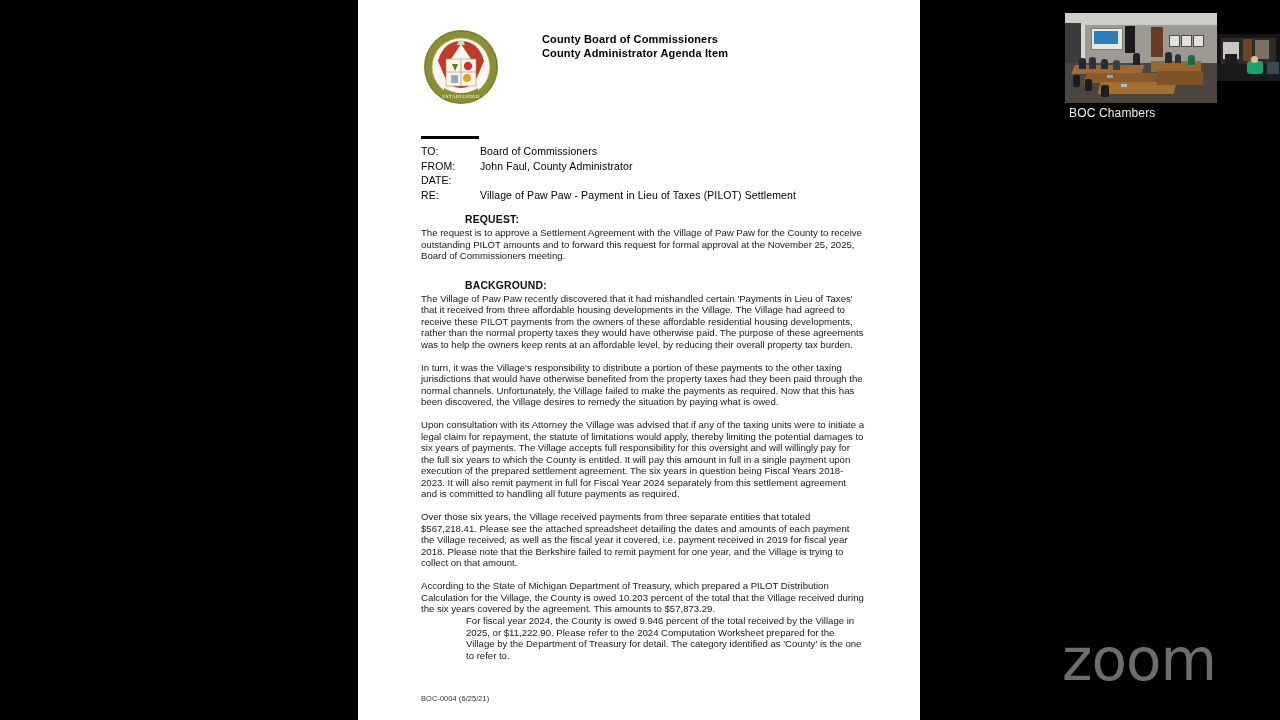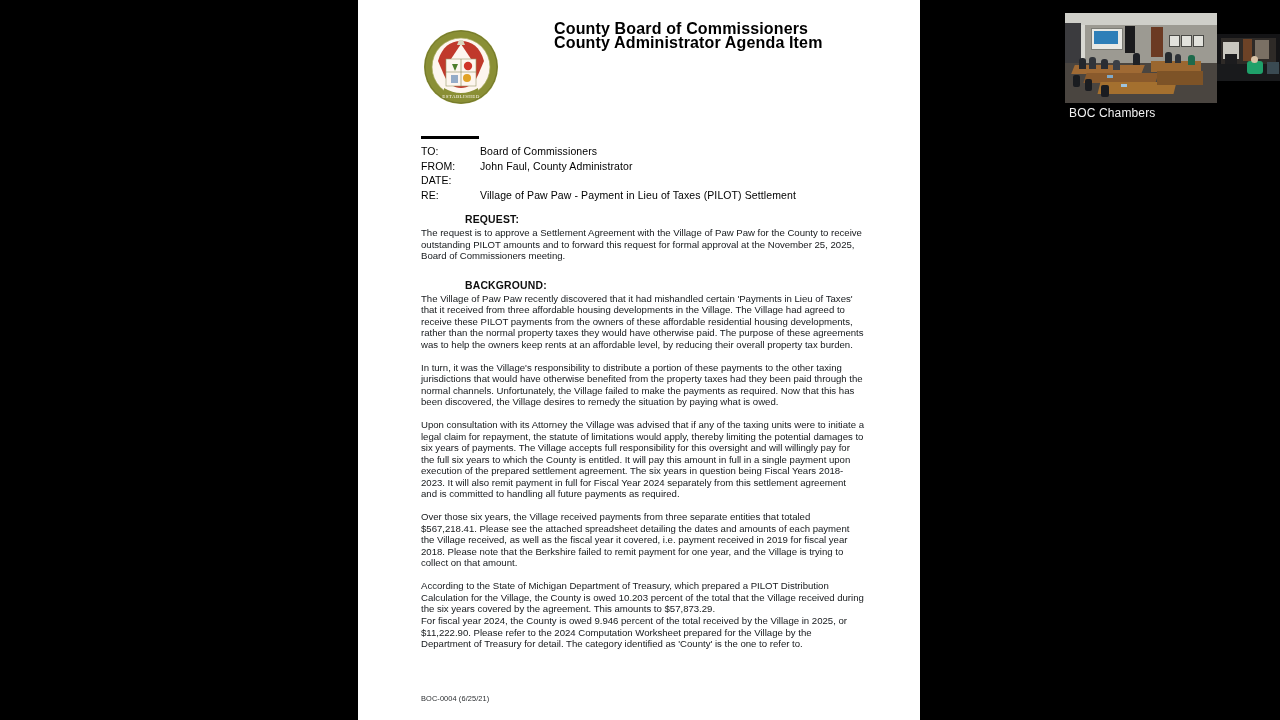--- a/index.html
+++ b/index.html
@@ -54,27 +54,26 @@
     left: 34px;
     top: 6px;
     width: 78px;
     height: 78px;
   }
   .seal svg { display: block; }
 
   .letterhead-titles {
     position: absolute;
     left: 154px;
-    top: 0;
-    font-size: 16px;
+    top: 11px;
+    font-size: 11px;
     font-weight: bold;
     color: #000;
     line-height: 13.5px;
     letter-spacing: 0.15px;
-    margin-left: 12px;
   }
 
   
   .hrule {
     position: absolute;
     left: 63px;
     top: 136px;
     width: 58px;
     height: 2.5px;
     background: #000;
@@ -117,21 +116,21 @@
 
   p.para {
     margin: 0;
     font-size: 9.6px;
     line-height: 11.55px;
     color: #16191c;
     text-align: left;
     letter-spacing: -0.01px;
   }
   p.para + p.para { margin-top: 11.3px; }
-  p.para.tight + p.para.tight { margin-top: 0; }
+  p.para.tight + p.para.tight { margin-top: 0; margin-left: 45px; }
 
   .footer-code {
     position: absolute;
     left: 63px;
     top: 694px;
     font-size: 7.4px;
     color: #2a2d30;
     letter-spacing: 0.1px;
   }
 
@@ -324,14 +323,15 @@
         <div class="rm" style="left:0;top:30px;width:63px;height:17px;background:#191a1c;"></div>
         <div class="rm" style="left:30px;top:27px;width:16px;height:13px;background:#1fa06a;border-radius:3px;"></div>
         <div class="rm" style="left:34px;top:22px;width:7px;height:7px;background:#d9c3a7;border-radius:50%;"></div>
         <div class="rm" style="left:50px;top:28px;width:12px;height:12px;background:#3a4a52;"></div>
       </div>
     </div>
 
     <div class="thumb-label">BOC Chambers</div>
   </div>
 
+  <div id="zoom-watermark">zoom</div>
 
 </div>
 
 </body></html>

